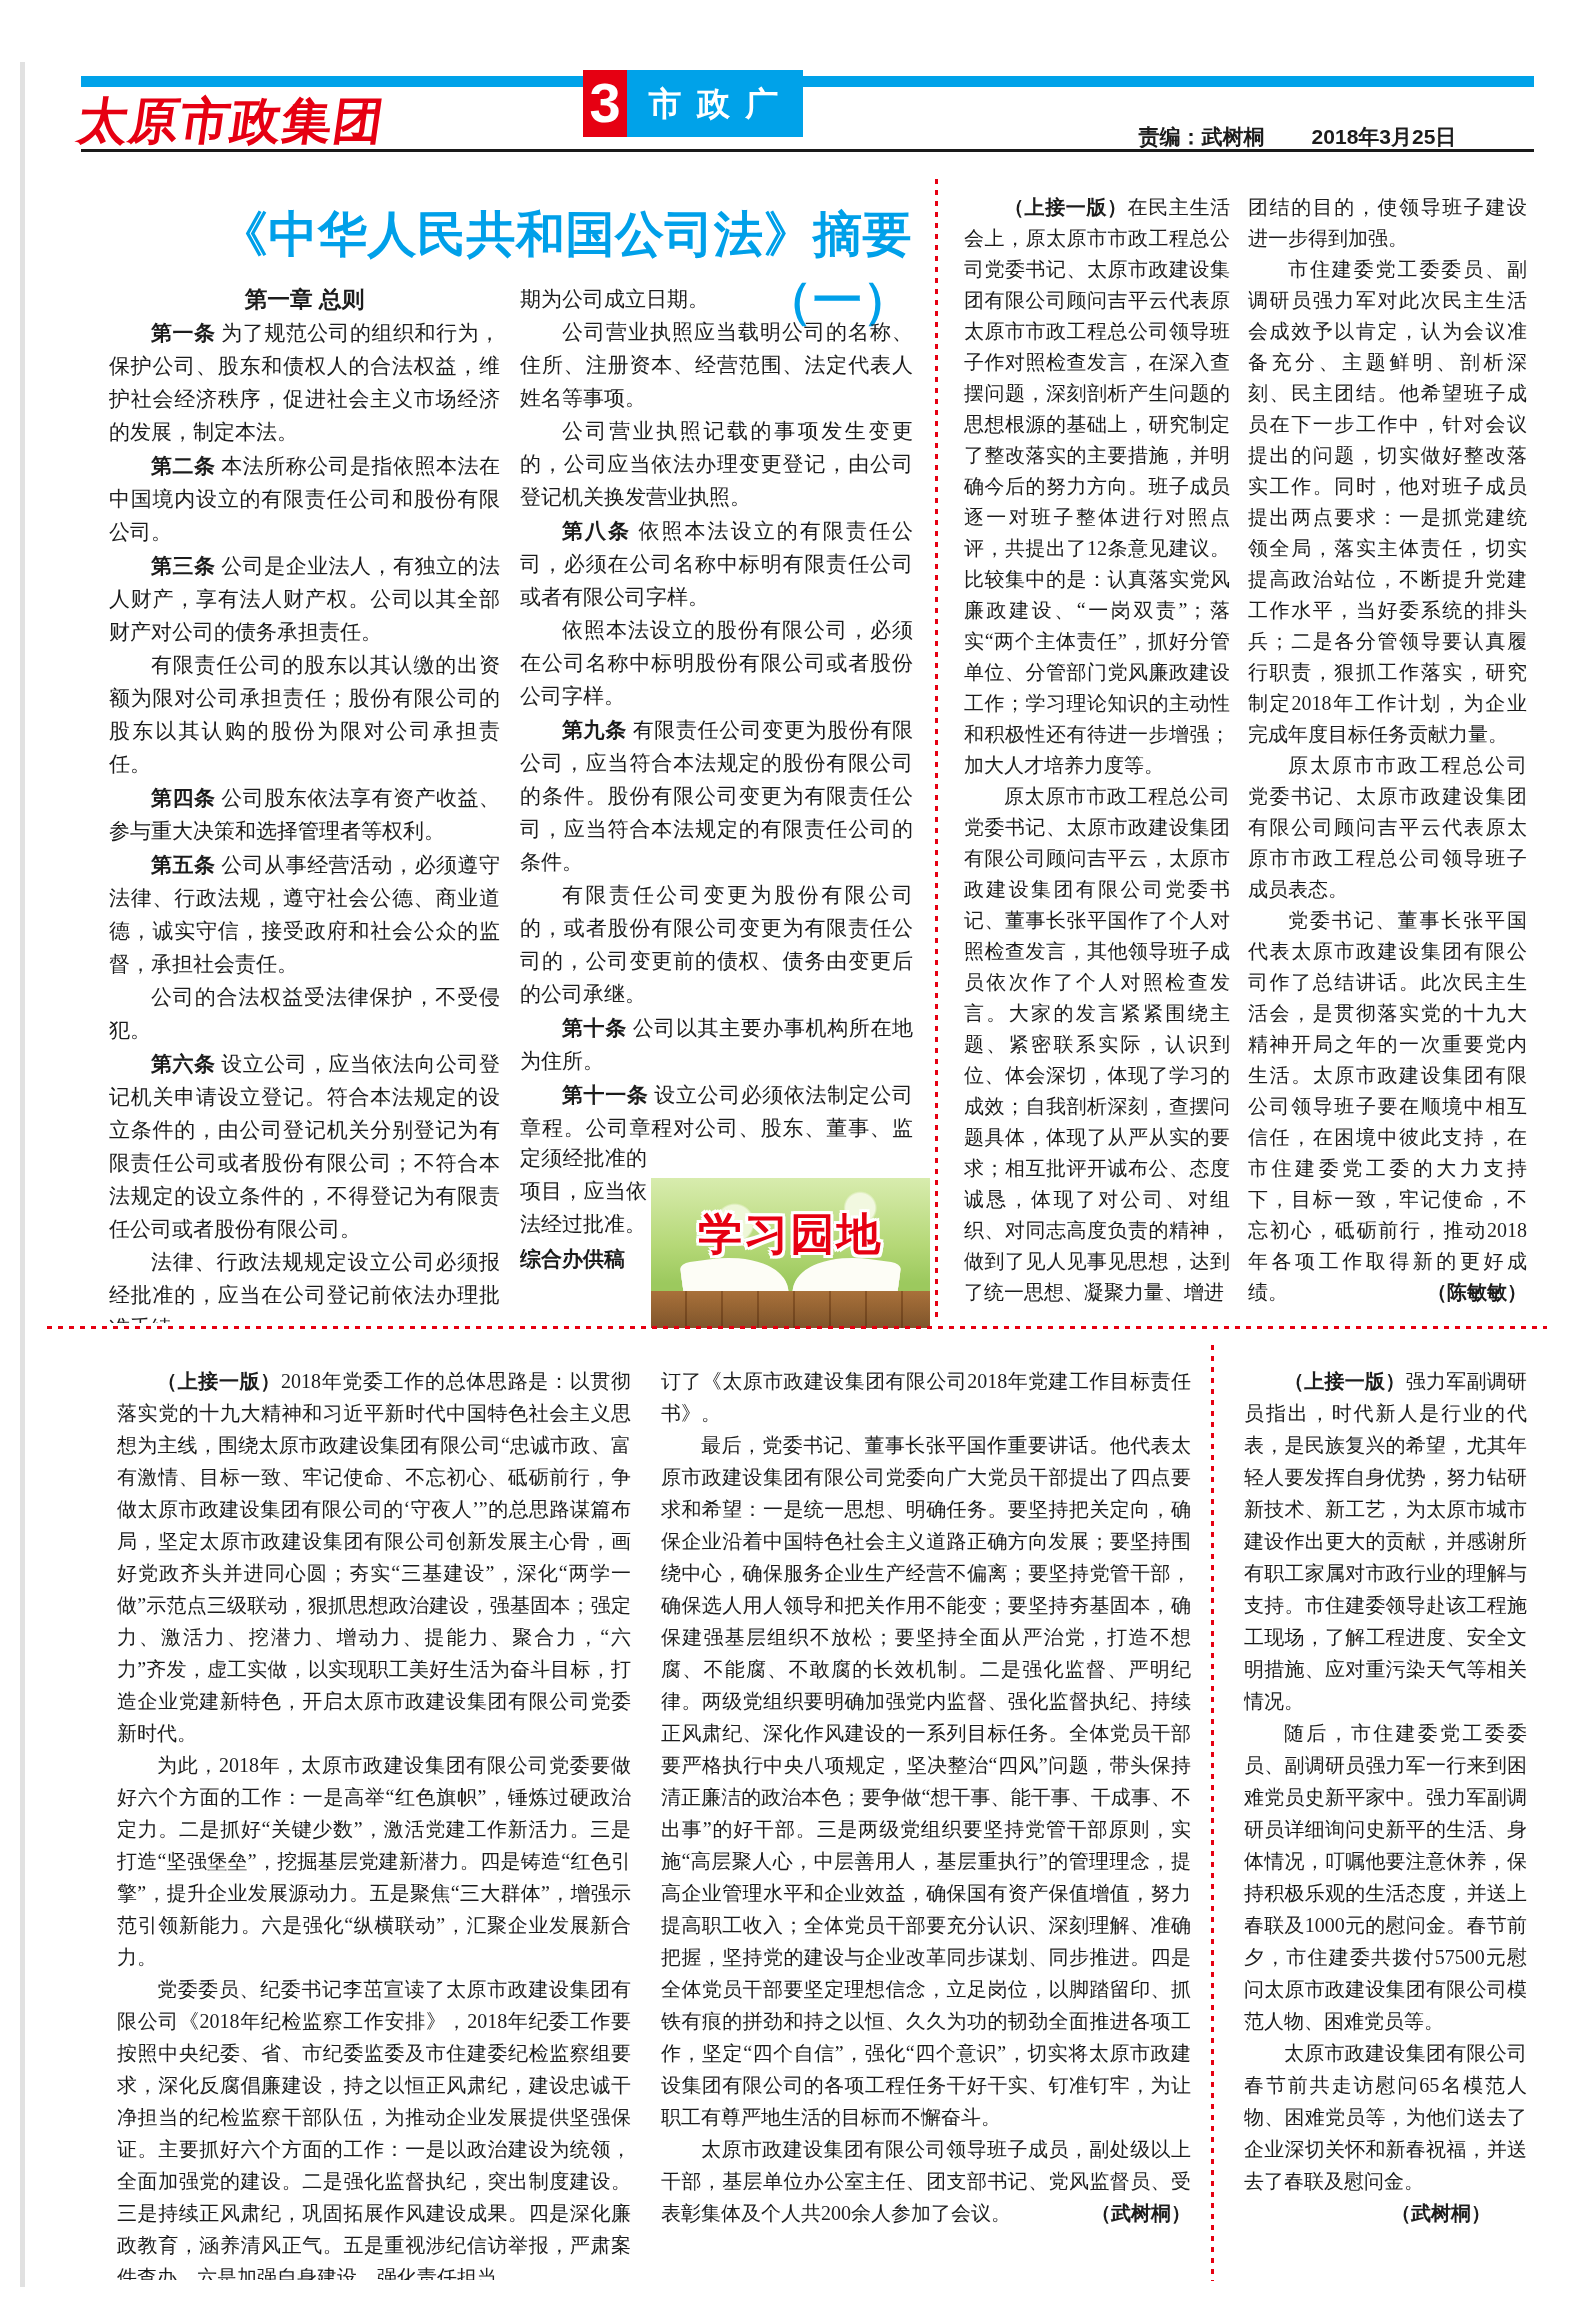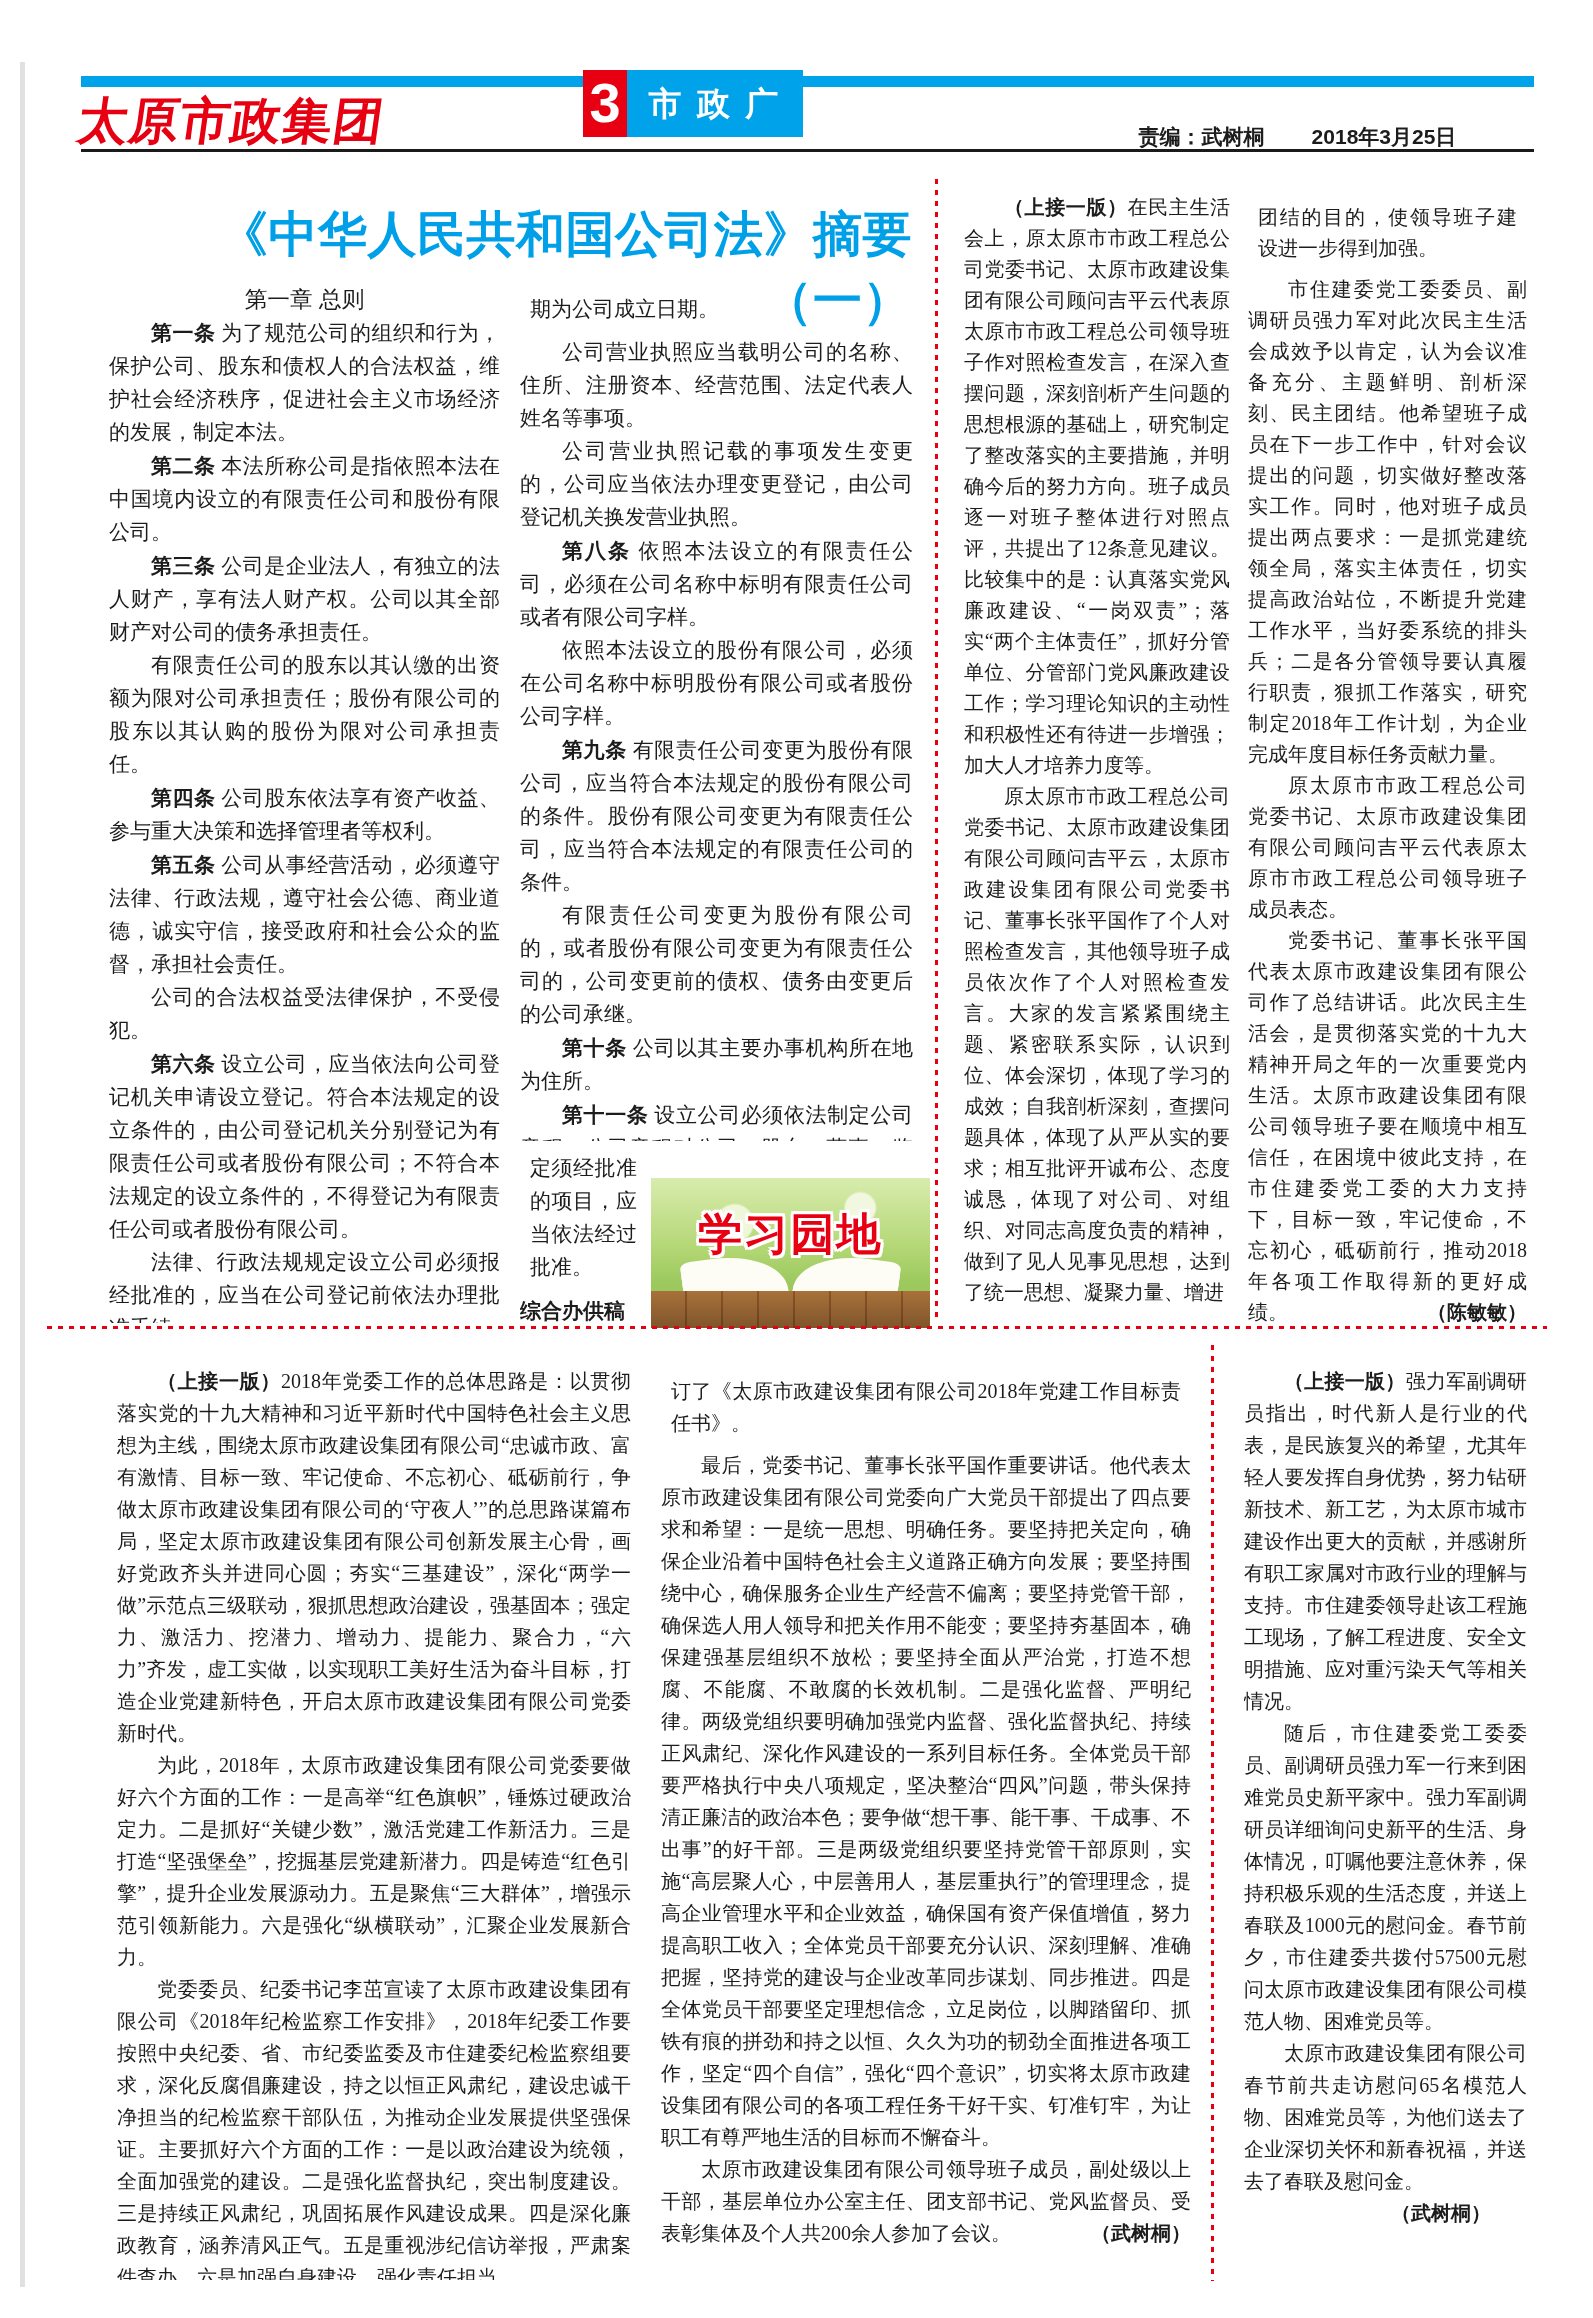--- a/index.html
+++ b/index.html
@@ -49,22 +49,22 @@
   #bottom-col3{left:1244px;top:1365px;width:283px;height:915px;font-size:20px;line-height:32px;}
   
   .dot-v{width:3.1px;background:repeating-linear-gradient(180deg,#e60012 0 4.7px,transparent 4.7px 11px);}
   .dot-h{height:3.1px;background:repeating-linear-gradient(90deg,#e60012 0 4.7px,transparent 4.7px 11px);}
   #divider-v-top{left:935px;top:179px;height:1144px;}
   #divider-h{left:47px;top:1326px;width:1500px;}
   #divider-v-bottom{left:1211px;top:1345px;height:936px;}
   #scan-edge{left:20px;top:62px;width:4.7px;height:2225px;background:#c9c9c9;opacity:.55;}
   
   .para{margin:0;text-indent:2em;}
-  .cont{margin:10px;text-indent:0;}
-  .head{margin:0;text-indent:0;text-align:center;font-weight:normal;font-family:"Liberation Sans",sans-serif;font-size:1.08em;}
+  .cont{margin:0;text-indent:0;}
+  .head{margin:0;text-indent:0;text-align:center;font-weight:bold;font-family:"Liberation Sans",sans-serif;font-size:1.08em;}
   .credit{margin:1px 0 0 0;text-indent:0;font-weight:bold;font-family:"Liberation Sans",sans-serif;}
   .sign{margin:0;text-indent:0;text-align:right;padding-right:36px;font-weight:bold;font-family:"Liberation Sans",sans-serif;}
   .lead{font-family:"Liberation Sans","DejaVu Sans",sans-serif;font-weight:bold;}
   .sign-inline{float:right;font-weight:bold;font-family:"Liberation Sans",sans-serif;}
 </style>
 </head>
 <body>
 
 <div id="page">
 

